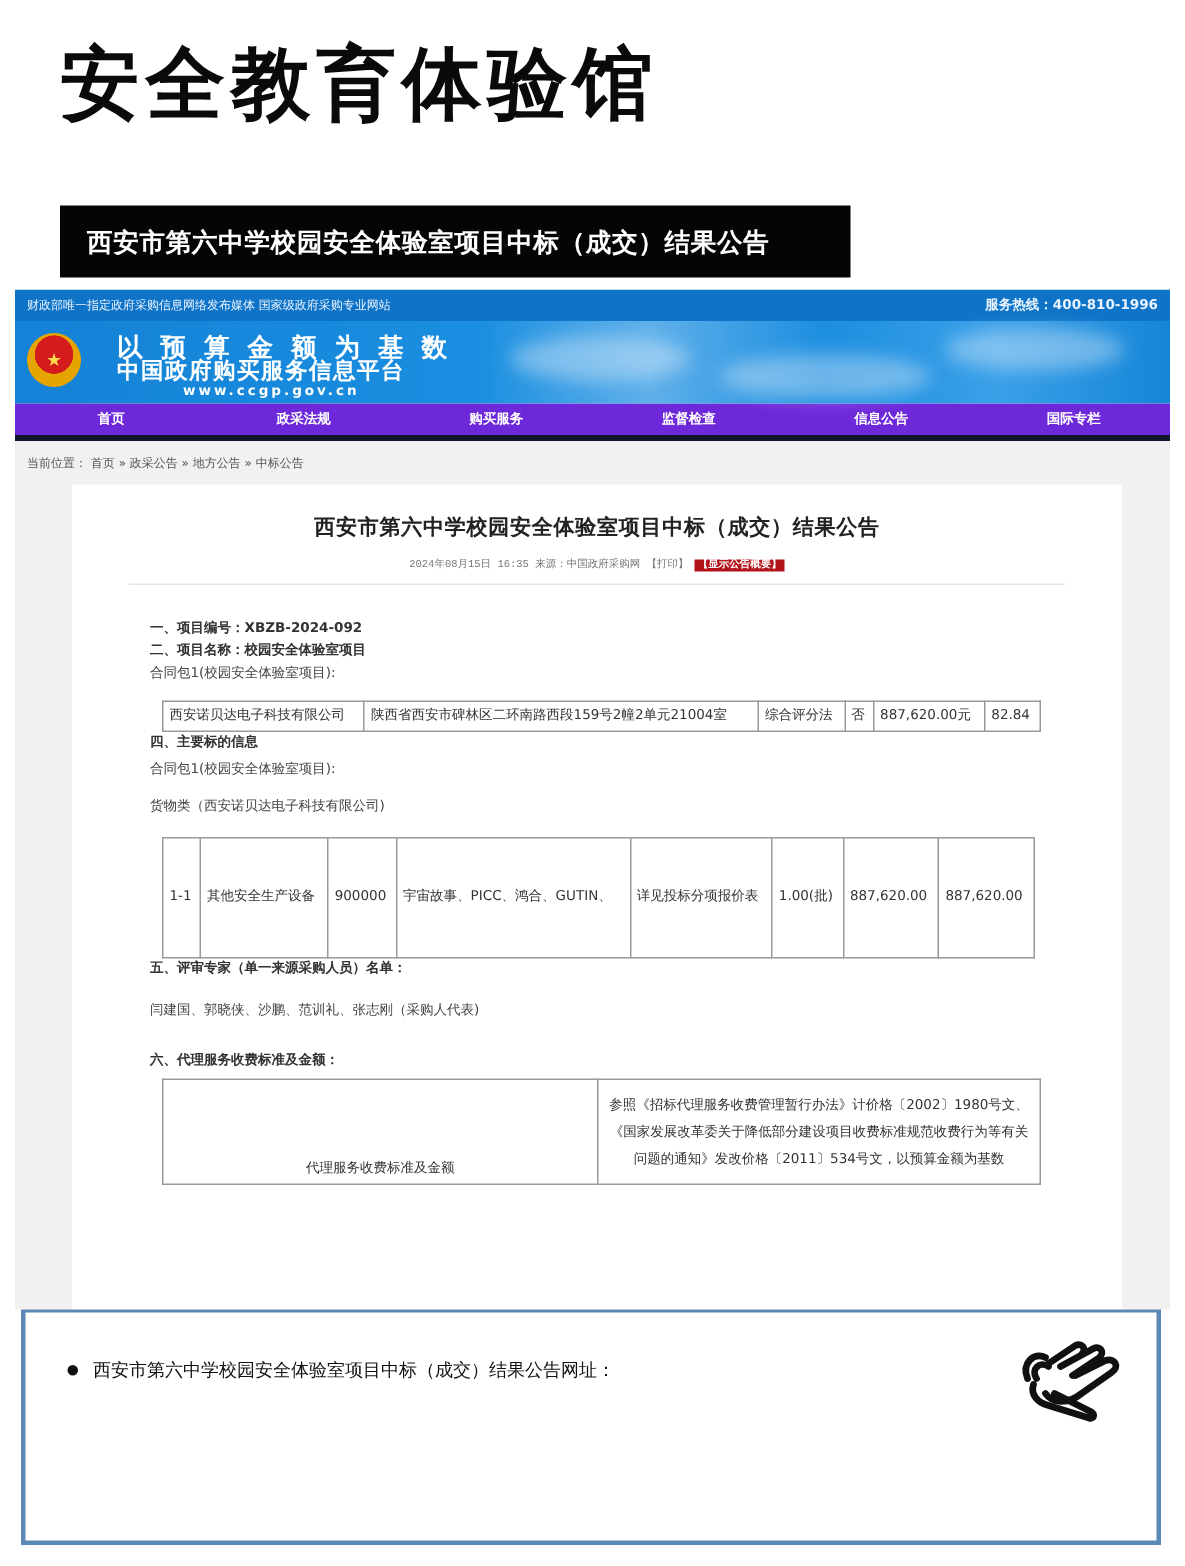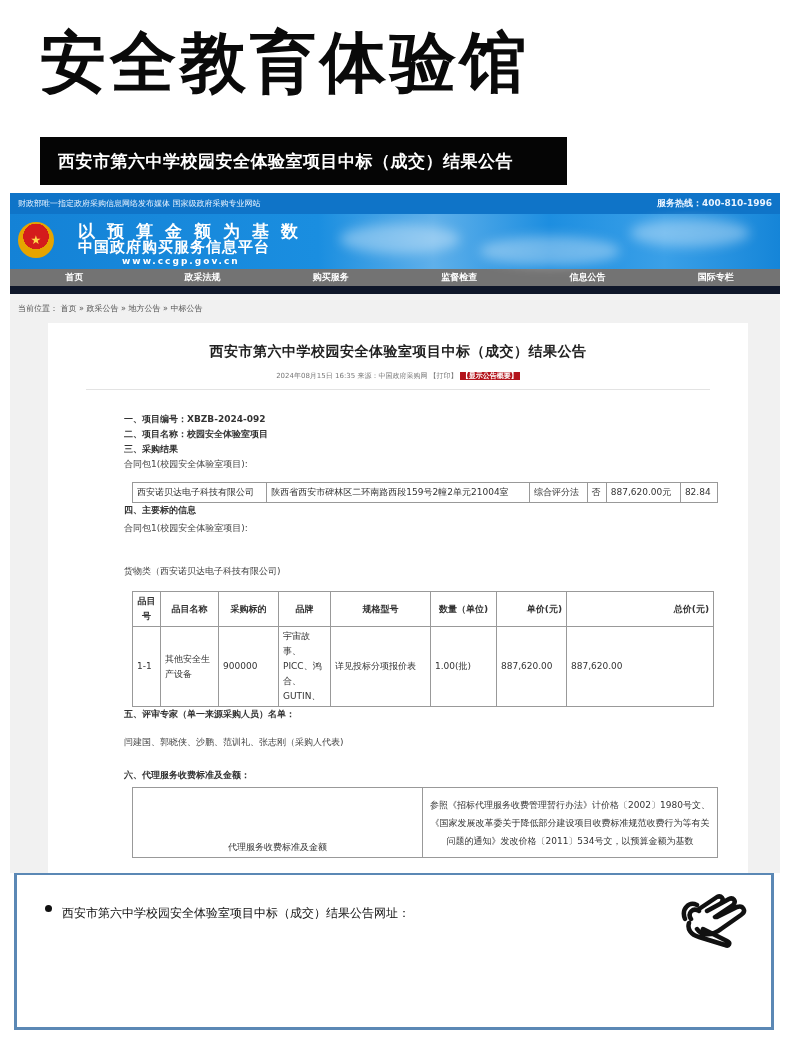--- a/index.html
+++ b/index.html
@@ -1,21 +1,21 @@
 <!DOCTYPE html>
 <html><head>
 <meta charset="utf-8">
 <style>
   * { box-sizing: border-box; margin: 0; padding: 0; }
   html, body { width: 790px; height: 1044px; background: #ffffff; overflow: hidden; }
   body { font-family: "DejaVu Sans", "Liberation Sans", sans-serif; color: #333; position: relative; }
 
   .hero-title {
     position: absolute; left: 40px; top: 30px;
-    font-size: 66px; font-weight: 900; color: #0a0a0a; letter-spacing: 4px;
+    font-size: 53px; font-weight: 900; color: #0a0a0a; letter-spacing: 4px;
     font-family: "DejaVu Sans", sans-serif; line-height: 1;
   }
   .hero-banner {
     position: absolute; left: 40px; top: 137px; width: 527px; height: 48px;
     background: #050505; color: #fff; font-size: 17px; font-weight: bold;
     display: flex; align-items: center; padding-left: 18px; letter-spacing: 0.5px;
   }
 
   .shot {
     position: absolute; left: 10px; top: 193px; width: 770px; height: 680px;
@@ -33,48 +33,48 @@
   .cloud { position: absolute; border-radius: 50%; background: rgba(255,255,255,0.35); filter: blur(6px); }
   .emblem {
     position: absolute; left: 8px; top: 8px; width: 36px; height: 36px; border-radius: 50%;
     background: radial-gradient(circle at 50% 40%, #d41c1c 0 45%, #e6a400 46% 100%);
     display: flex; align-items: center; justify-content: center; color: #ffd94a; font-size: 12px;
   }
   .logo-cn1 { position: absolute; left: 68px; top: 6px; color: #fff; font-size: 17px; font-weight: bold; letter-spacing: 12px; }
   .logo-cn2 { position: absolute; left: 68px; top: 24px; color: #fff; font-size: 15px; font-weight: bold; letter-spacing: 1px; }
   .logo-url { position: absolute; left: 112px; top: 42px; color: #fff; font-size: 9px; font-weight: bold; letter-spacing: 2px; }
   .nav {
-    height: 25px; background: #737373; display: flex; align-items: center;
-    border-bottom: 8px solid #0f172a;
+    height: 25px; background: #6d28d9; display: flex; align-items: center;
+    border-bottom: 4px solid #0f172a;
   }
   .nav-item { flex: 1; text-align: center; color: #fff; font-size: 9px; font-weight: bold; cursor: pointer; }
   .breadcrumb { height: 28px; font-size: 8px; color: #555; display: flex; align-items: center; padding-left: 8px; }
   .article {
     position: absolute; left: 38px; top: 130px; width: 700px; height: 560px;
     background: #fff;
   }
   .art-title { text-align: center; font-size: 14px; font-weight: bold; color: #222; margin-top: 20px; letter-spacing: 0.5px; }
-  .art-meta { text-align: center; font-size: 7px; color: #777; margin-top: 10px; padding-bottom: 8px; border-bottom: 1px solid #e3e3e3; margin-left: 38px; margin-right: 38px; }
+  .art-meta { text-align: center; font-size: 7px; color: #777; margin-top: 10px; padding-bottom: 8px; border-bottom: 1px solid #e3e3e3; margin-left: 38px; margin-right: 38px; font-family: Liberation Mono, monospace; }
   .art-meta .tag { background: #b3131b; color: #fff; padding: 0 2px; font-weight: bold; }
-  .art-body { padding: 0 0 0 76px; font-size: 9px; color: #333; }
+  .art-body { padding: 0 0 0 52px; font-size: 9px; color: #333; }
   .sec { line-height: 15px; }
   .sec.bold { font-weight: bold; }
   .sec.light { color: #444; }
   table { border-collapse: collapse; font-size: 9px; color: #333; }
   td, th { border: 1px solid #999; padding: 2px 4px; line-height: 15px; font-weight: normal; }
   th { font-weight: bold; text-align: center; }
   .t1 { width: 586px; margin-left: 8px; margin-top: 10px; }
   .t2 { width: 582px; margin-left: 8px; }
   .t3 { width: 586px; margin-left: 8px; }
 
   .footer-card {
     position: absolute; left: 14px; top: 873px; width: 760px; height: 157px;
     background: #fff; border: 3px solid #5b88b5; border-top-width: 2px;
   }
-  .bullet-row { position: absolute; left: 28px; top: 30px; display: flex; align-items: flex-start; font-size: 12px; color: #111; }
+  .bullet-row { position: absolute; left: 28px; top: 30px; display: flex; align-items: center; font-size: 12px; color: #111; }
   .bullet { width: 7px; height: 7px; border-radius: 50%; background: #111; margin-right: 10px; }
   .url { position: absolute; left: 46px; top: 55px; font-size: 15px; color: #111; font-family: "Liberation Sans", sans-serif; }
   .hand { position: absolute; left: 660px; top: 14px; width: 80px; height: 60px; }
   .slogan {
     position: absolute; left: 14px; top: 92px; width: 722px; height: 50px;
     background: linear-gradient(90deg, #081a2b 0%, #0d2840 18%, #3f79ab 38%, #7bb8e6 50%, #3f79ab 64%, #0d2840 82%, #081a2b 100%);
     color: #fff; font-size: 19px; font-weight: bold; display: flex; align-items: center; justify-content: center; letter-spacing: 0.5px;
   }
 </style>
 </head>
@@ -110,52 +110,41 @@
   <div class="article">
     <div class="art-title">西安市第六中学校园安全体验室项目中标（成交）结果公告</div>
     <div class="art-meta">
       <span>2024年08月15日 16:35 来源：中国政府采购网 【打印】</span>
       <span class="tag">【显示公告概要】</span>
     </div>
     <div class="art-body">
       <div style="height:22px"></div>
       <div class="sec bold">一、项目编号：XBZB-2024-092</div>
       <div class="sec bold">二、项目名称：校园安全体验室项目</div>
-      <div class="sec bold">三、采购结果</div>
       <div class="sec light">合同包1(校园安全体验室项目):</div>
 
       <table class="t1">
         <tbody>
         <tr>
           <td>西安诺贝达电子科技有限公司</td>
           <td>陕西省西安市碑林区二环南路西段159号2幢2单元21004室</td>
           <td>综合评分法</td>
           <td>否</td>
           <td style="">887,620.00元</td>
           <td>82.84</td>
         </tr>
       </tbody>
         </table>
 
       <div class="sec bold">四、主要标的信息</div>
       <div class="sec light" style="margin-top:3px">合同包1(校园安全体验室项目):</div>
-      <div class="sec light" style="margin-top:28px;margin-bottom:12px">货物类（西安诺贝达电子科技有限公司)</div>
+      <div class="sec light" style="margin-top:10px;margin-bottom:12px">货物类（西安诺贝达电子科技有限公司)</div>
 
       <table class="t2">
         <tbody>
-            <tr>
-          <th style="width:28px">品目号</th>
-          <th style="width:58px">品目名称</th>
-          <th style="width:60px">采购标的</th>
-          <th style="width:52px">品牌</th>
-          <th style="width:100px">规格型号</th>
-          <th style="width:66px">数量（单位)</th>
-          <th style="width:70px;text-align:right">单价(元)</th>
-          <th style="text-align:right">总价(元)</th>
-        </tr>
         <tr style="height:80px">
           <td>1-1</td>
           <td>其他安全生产设备</td>
           <td>900000</td>
           <td>宇宙故事、PICC、鸿合、GUTIN、</td>
           <td>详见投标分项报价表</td>
           <td>1.00(批)</td>
           <td>887,620.00</td>
           <td>887,620.00</td>
         </tr>

